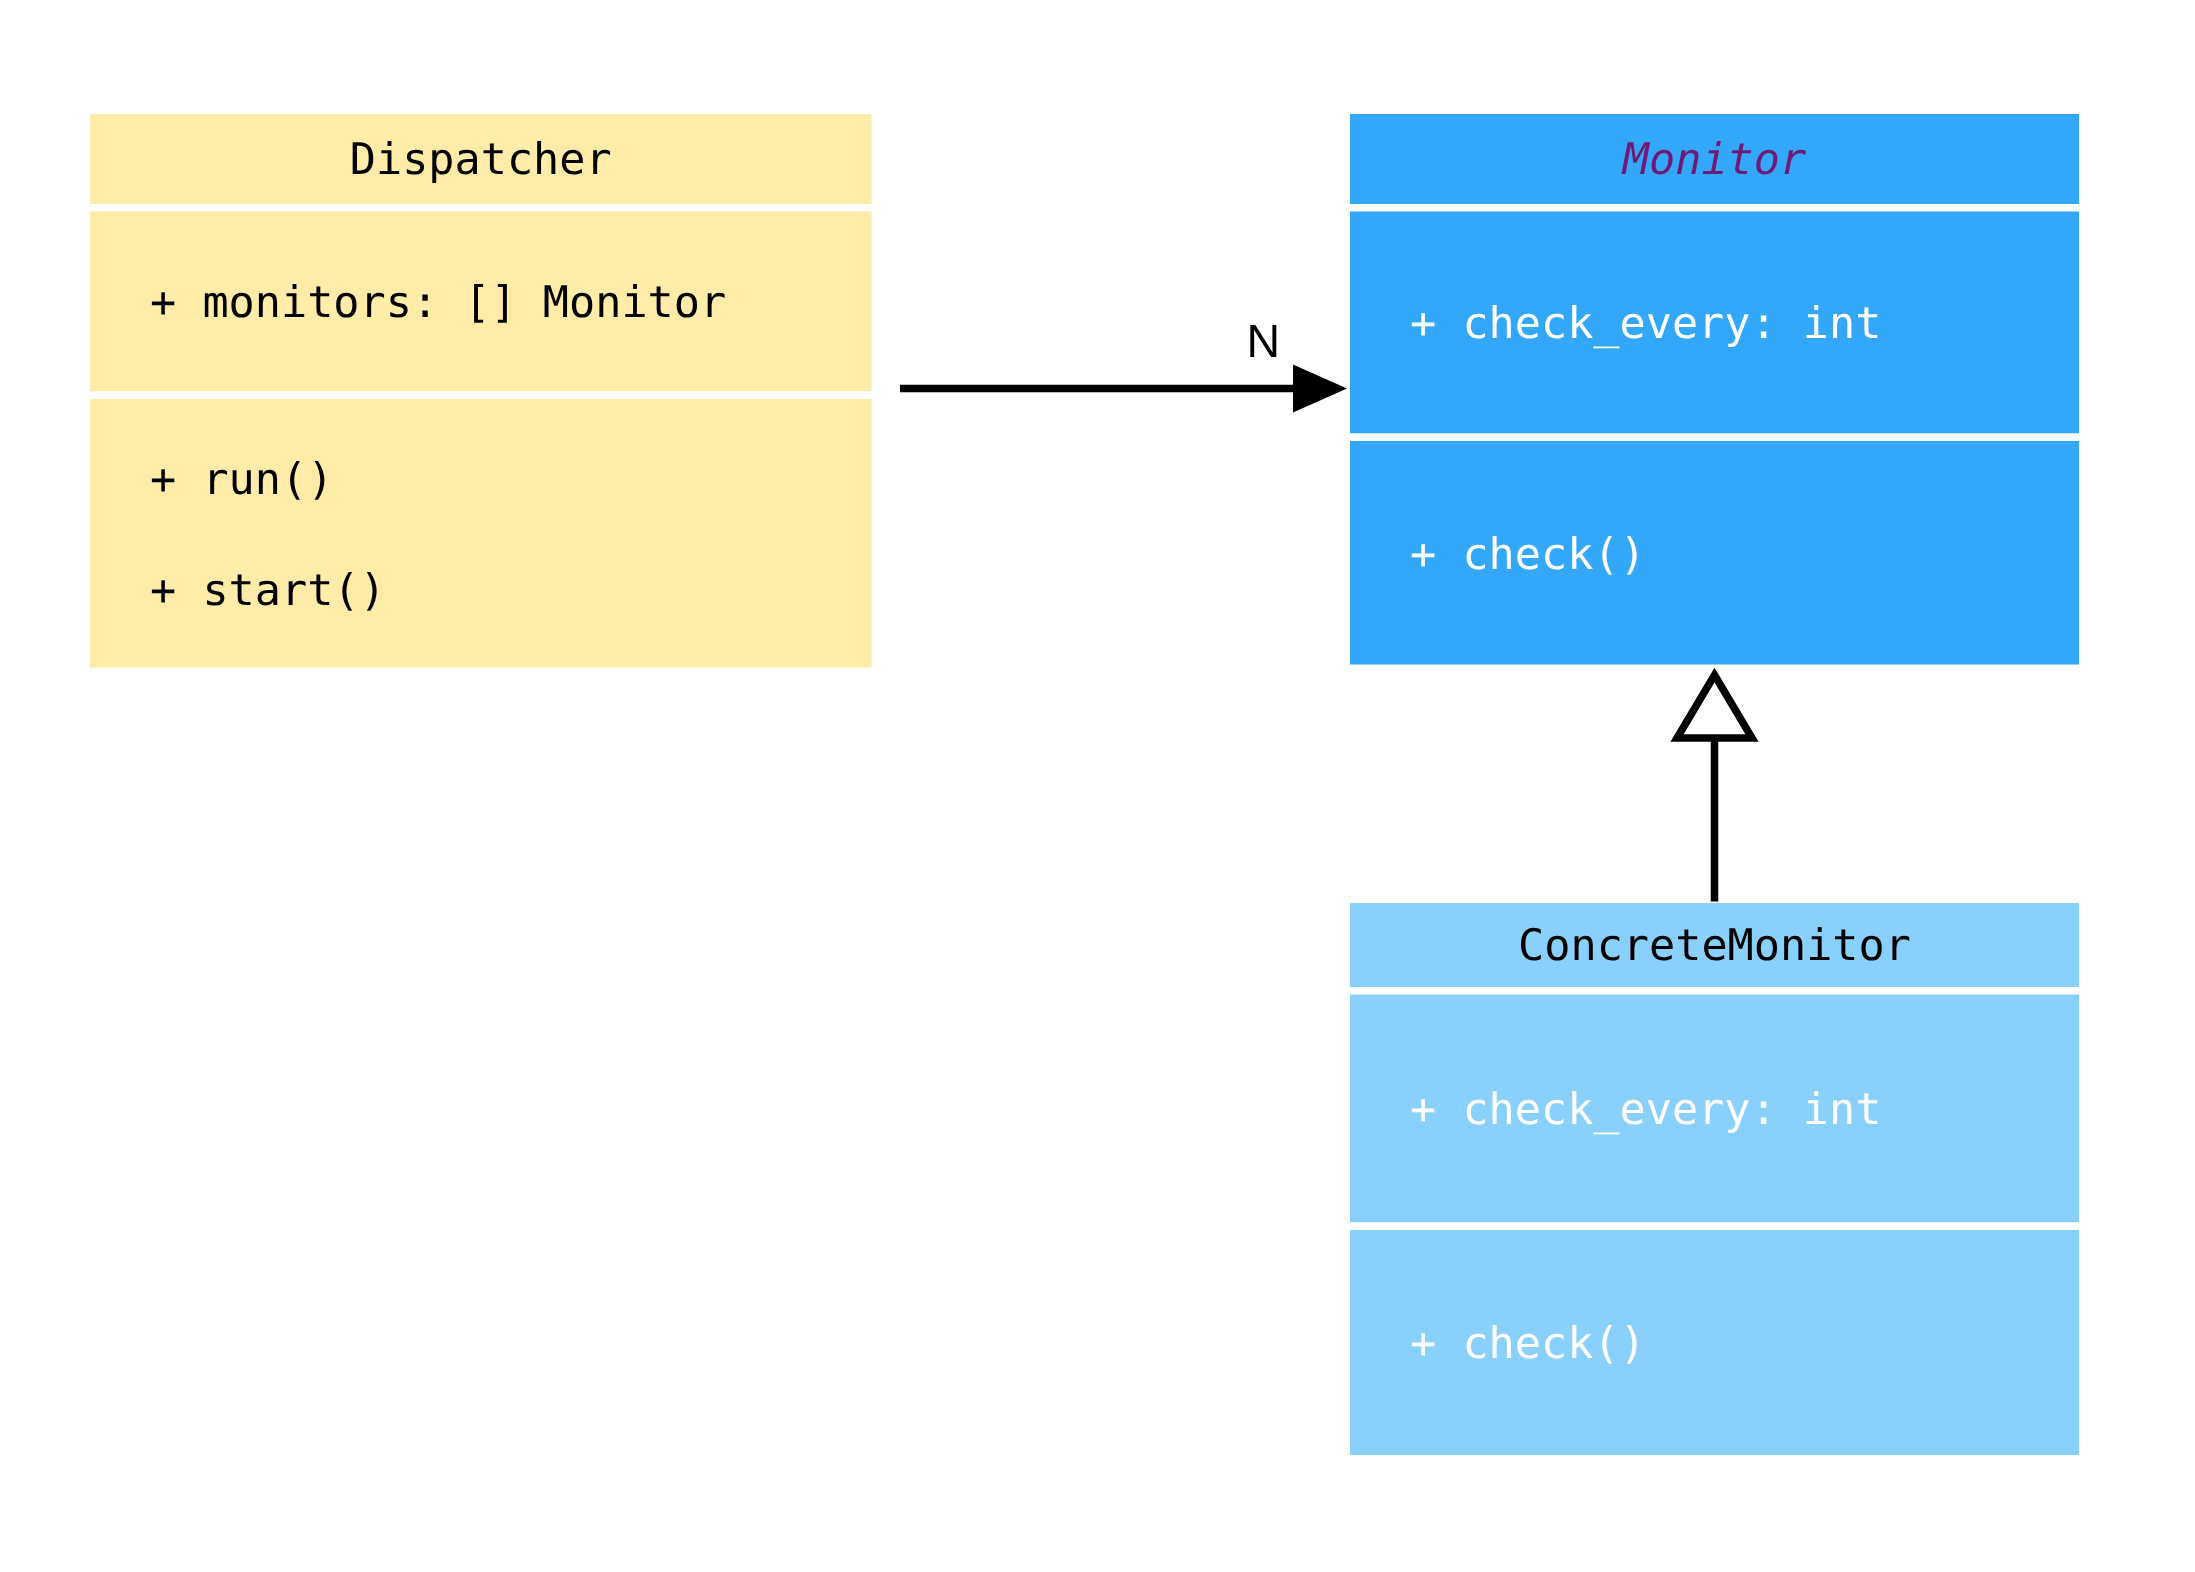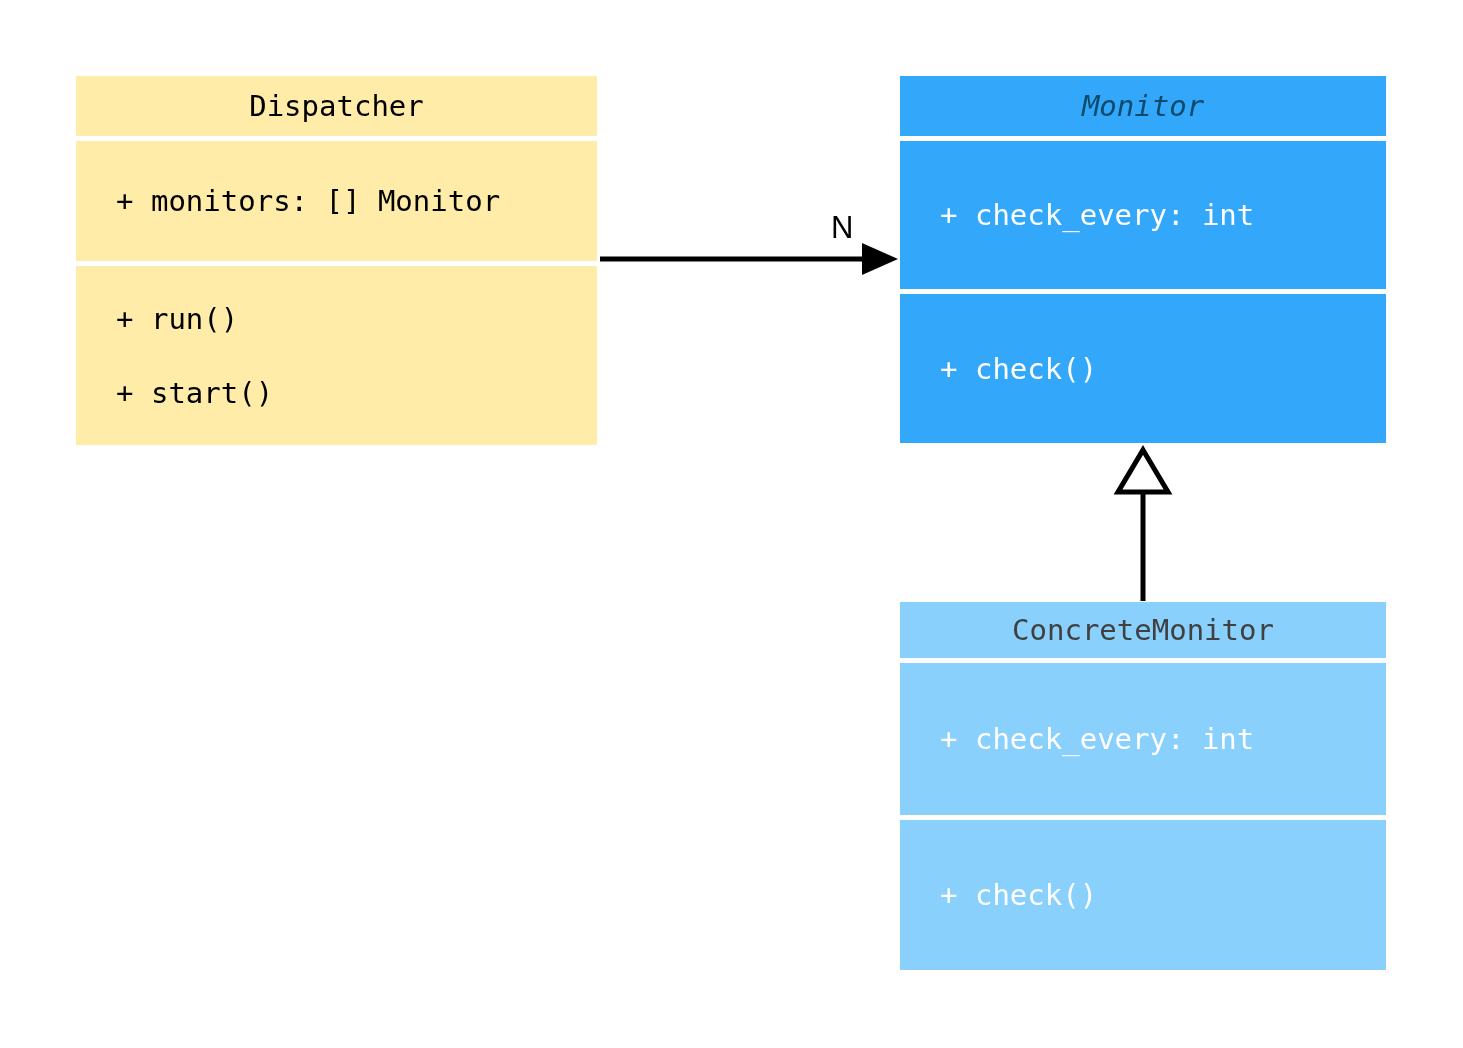--- a/index.html
+++ b/index.html
@@ -53,21 +53,21 @@
     white-space: pre;
   }
   .uml-divider {
     background: #ffffff;
     width: 100%;
     flex: 0 0 auto;
   }
 
   
   #dispatcher {
-    left: 76px;
+    left: 60px;
     top: 76px;
     width: 521px;
     height: 446px;
   }
   #dispatcher .uml-title {
     background: #ffeca8;
     color: #000000;
     height: 60px;
   }
   #dispatcher .uml-section {
@@ -80,42 +80,42 @@
 
   
   #monitor {
     left: 900px;
     top: 76px;
     width: 486px;
     height: 367px;
   }
   #monitor .uml-title {
     background: #33a8fb;
-    color: #0c4a6e;
+    color: #701a75;
     font-style: italic;
     height: 60px;
   }
   #monitor .uml-section {
     background: #33a8fb;
     color: #ffffff;
   }
   #monitor .uml-divider { height: 5px; }
   #monitor .sec-attrs { height: 148px; }
   #monitor .sec-ops   { height: 149px; }
 
   
   #concrete-monitor {
     left: 900px;
     top: 602px;
     width: 486px;
     height: 368px;
   }
   #concrete-monitor .uml-title {
     background: #8ad0fc;
-    color: #404040;
+    color: #000000;
     height: 56px;
   }
   #concrete-monitor .uml-section {
     background: #8ad0fc;
     color: #ffffff;
   }
   #concrete-monitor .uml-divider { height: 5px; }
   #concrete-monitor .sec-attrs { height: 152px; }
   #concrete-monitor .sec-ops   { height: 150px; }
 

